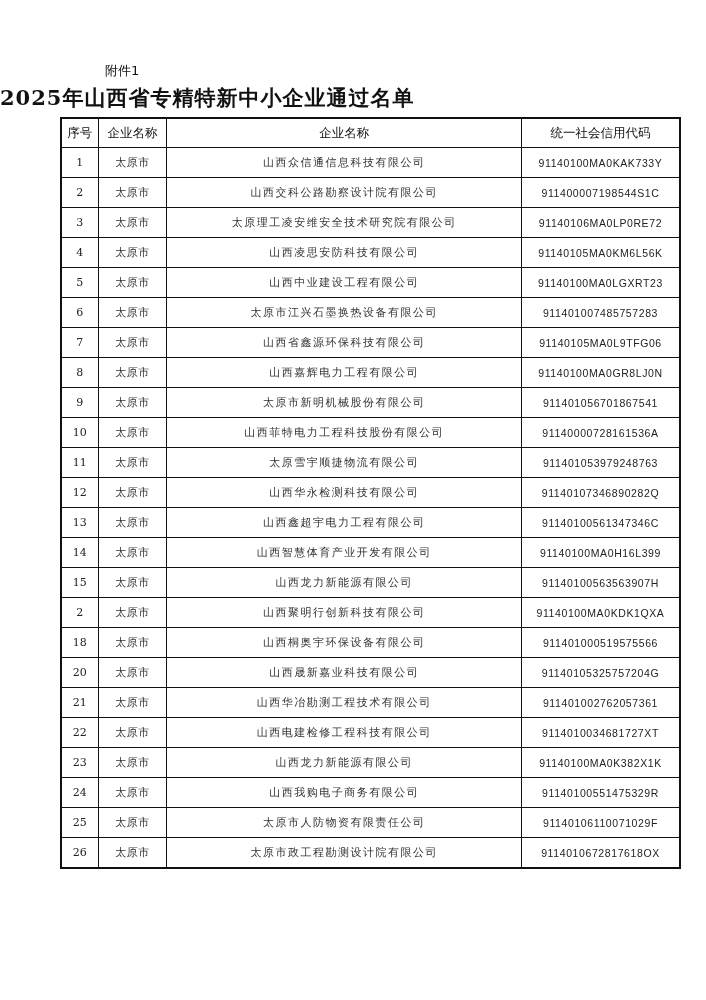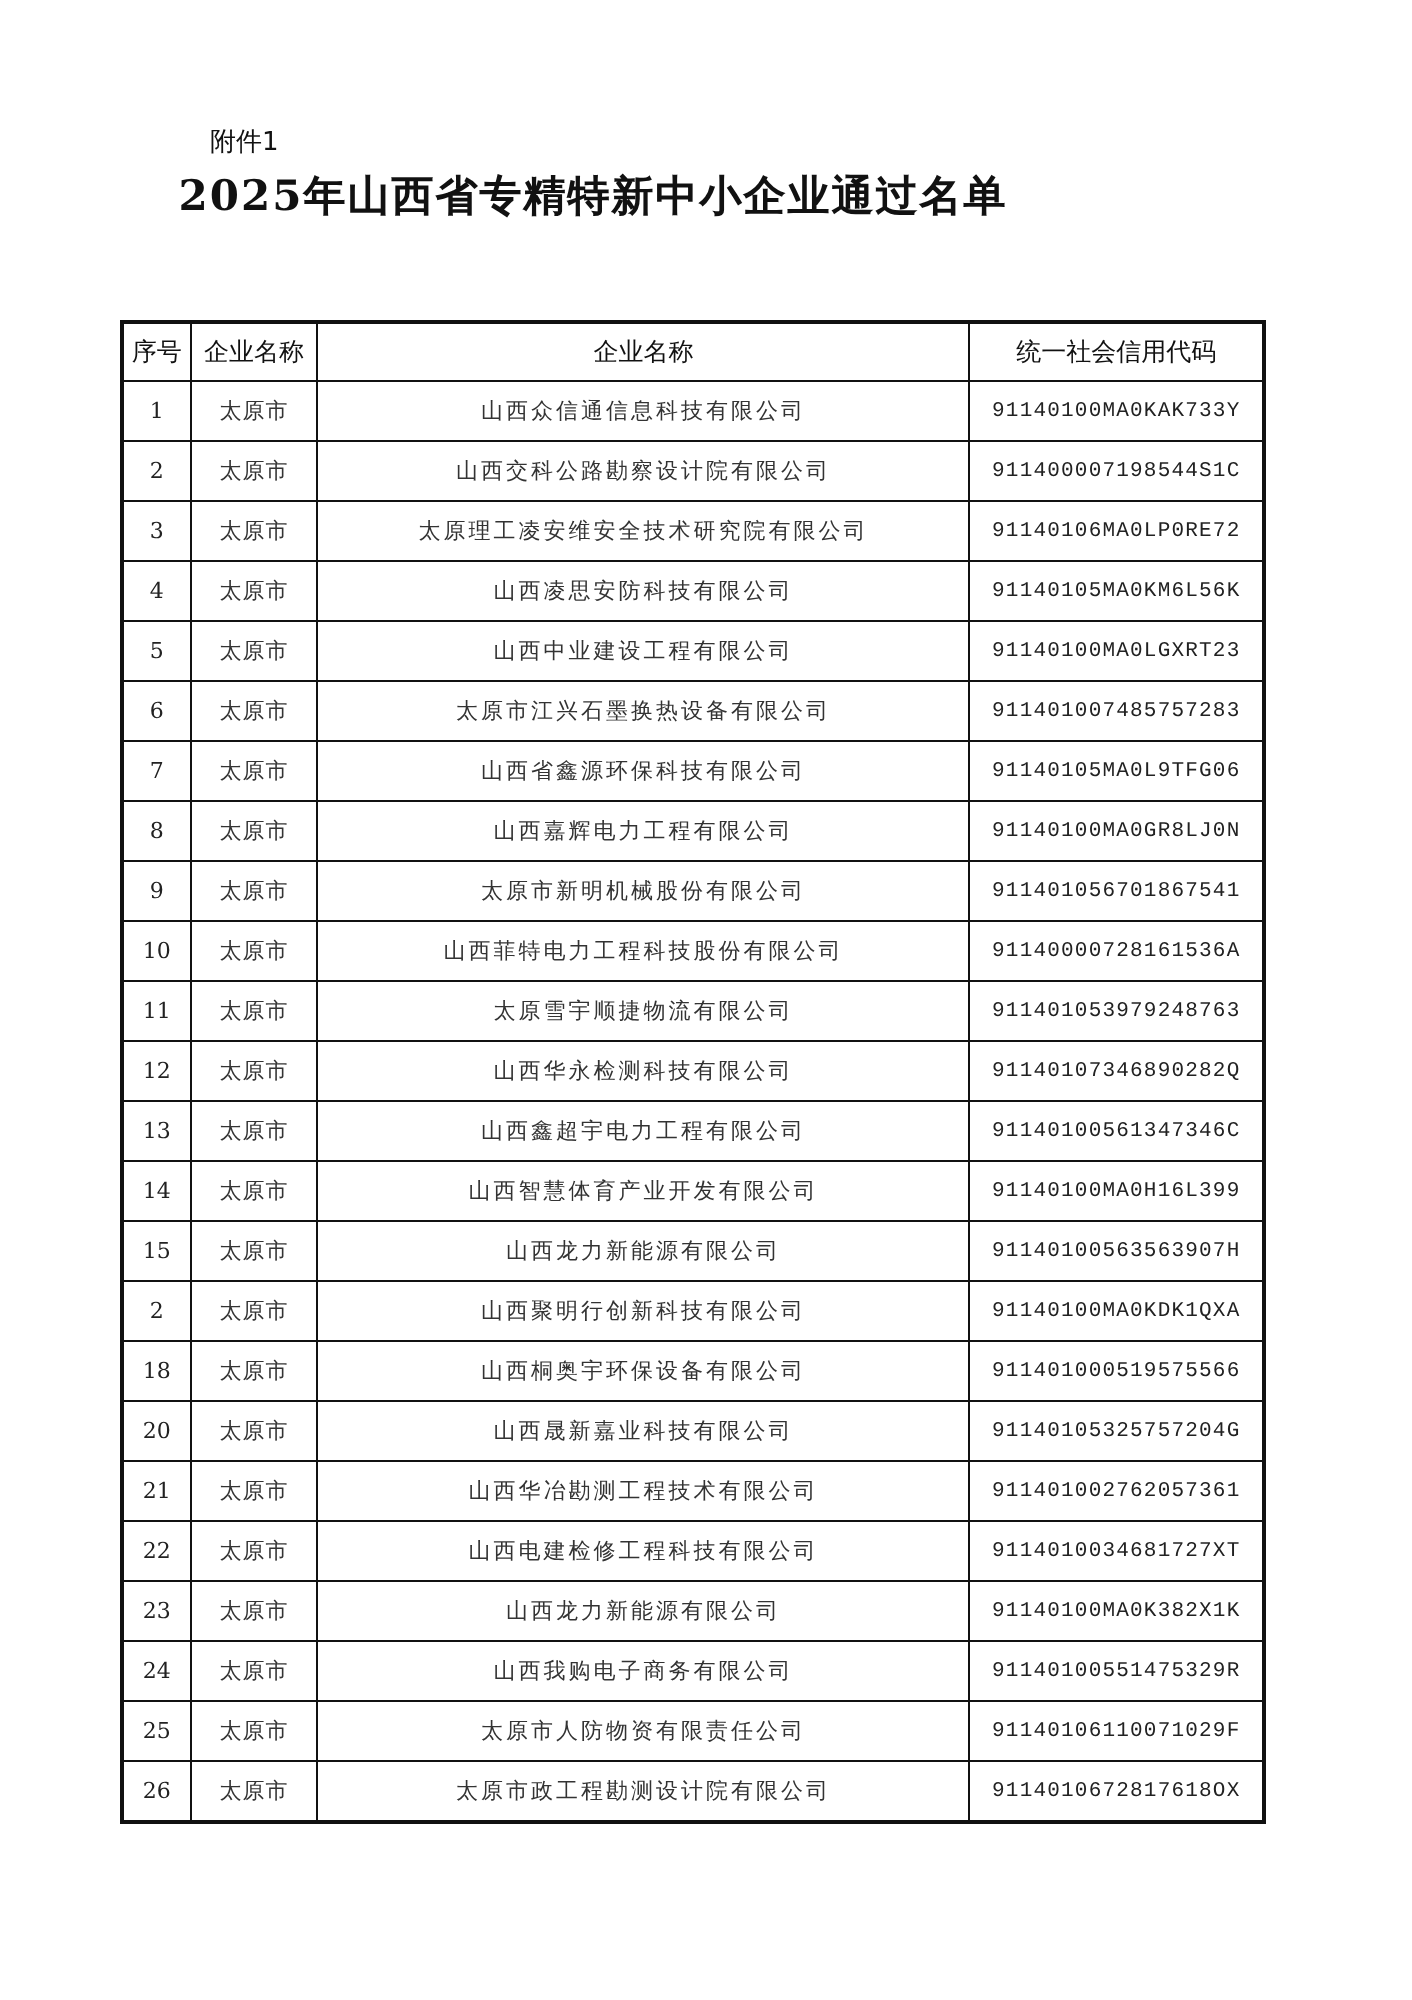--- a/index.html
+++ b/index.html
@@ -6,41 +6,40 @@
   body {
     width: 706px; height: 1000px; position: relative; overflow: hidden;
     font-family: "DejaVu Serif", "Liberation Serif", serif; color: #111;
   }
   .attachment {
     position: absolute; left: 61px; top: 62px;
     font-size: 13px; font-family: "DejaVu Sans", "Liberation Sans", sans-serif; padding-left: 44px;
   }
   .title {
     position: absolute; left: 0; width: 593px; top: 84px;
-    text-align: center; font-size: 21px; font-weight: bold; letter-spacing: 1px;
+    text-align: left; font-size: 21px; font-weight: bold; letter-spacing: 1px;
     font-family: "DejaVu Serif", "Liberation Serif", serif;
   }
   table.list {
     position: absolute; left: 60px; top: 117px;
-    width: 573px; border-collapse: collapse;
+    width: 621px; border-collapse: collapse;
     border: 2px solid #111;
-    margin-top: 43px;
   }
   table.list th, table.list td {
     border: 1px solid #111; text-align: center; padding: 0;
     height: 29px; font-size: 11px;
   }
   table.list th {
     font-weight: normal; font-size: 12.5px; height: 28px;
     font-family: "DejaVu Sans", "Liberation Sans", sans-serif;
   }
   table.list td.name { font-size: 11px; letter-spacing: 1.5px; color: #333; }
   table.list td.city { color: #333; letter-spacing: 0.5px; text-align: center; }
   table.list td.code {
-    font-family: Liberation Mono, monospace;
+    font-family: Liberation Sans, sans-serif;
     font-size: 10.5px; letter-spacing: 0.6px; color: #222;
   }
   table.list td.no { font-size: 11px; color: #222; }
   .c1 { width: 33px; } .c2 { width: 63px; } .c3 { width: 329px; } .c4 { width: 146px; }
 </style>
 </head>
 <body>
 
 <div class="attachment">附件1</div>
 <div class="title">2025年山西省专精特新中小企业通过名单</div>

